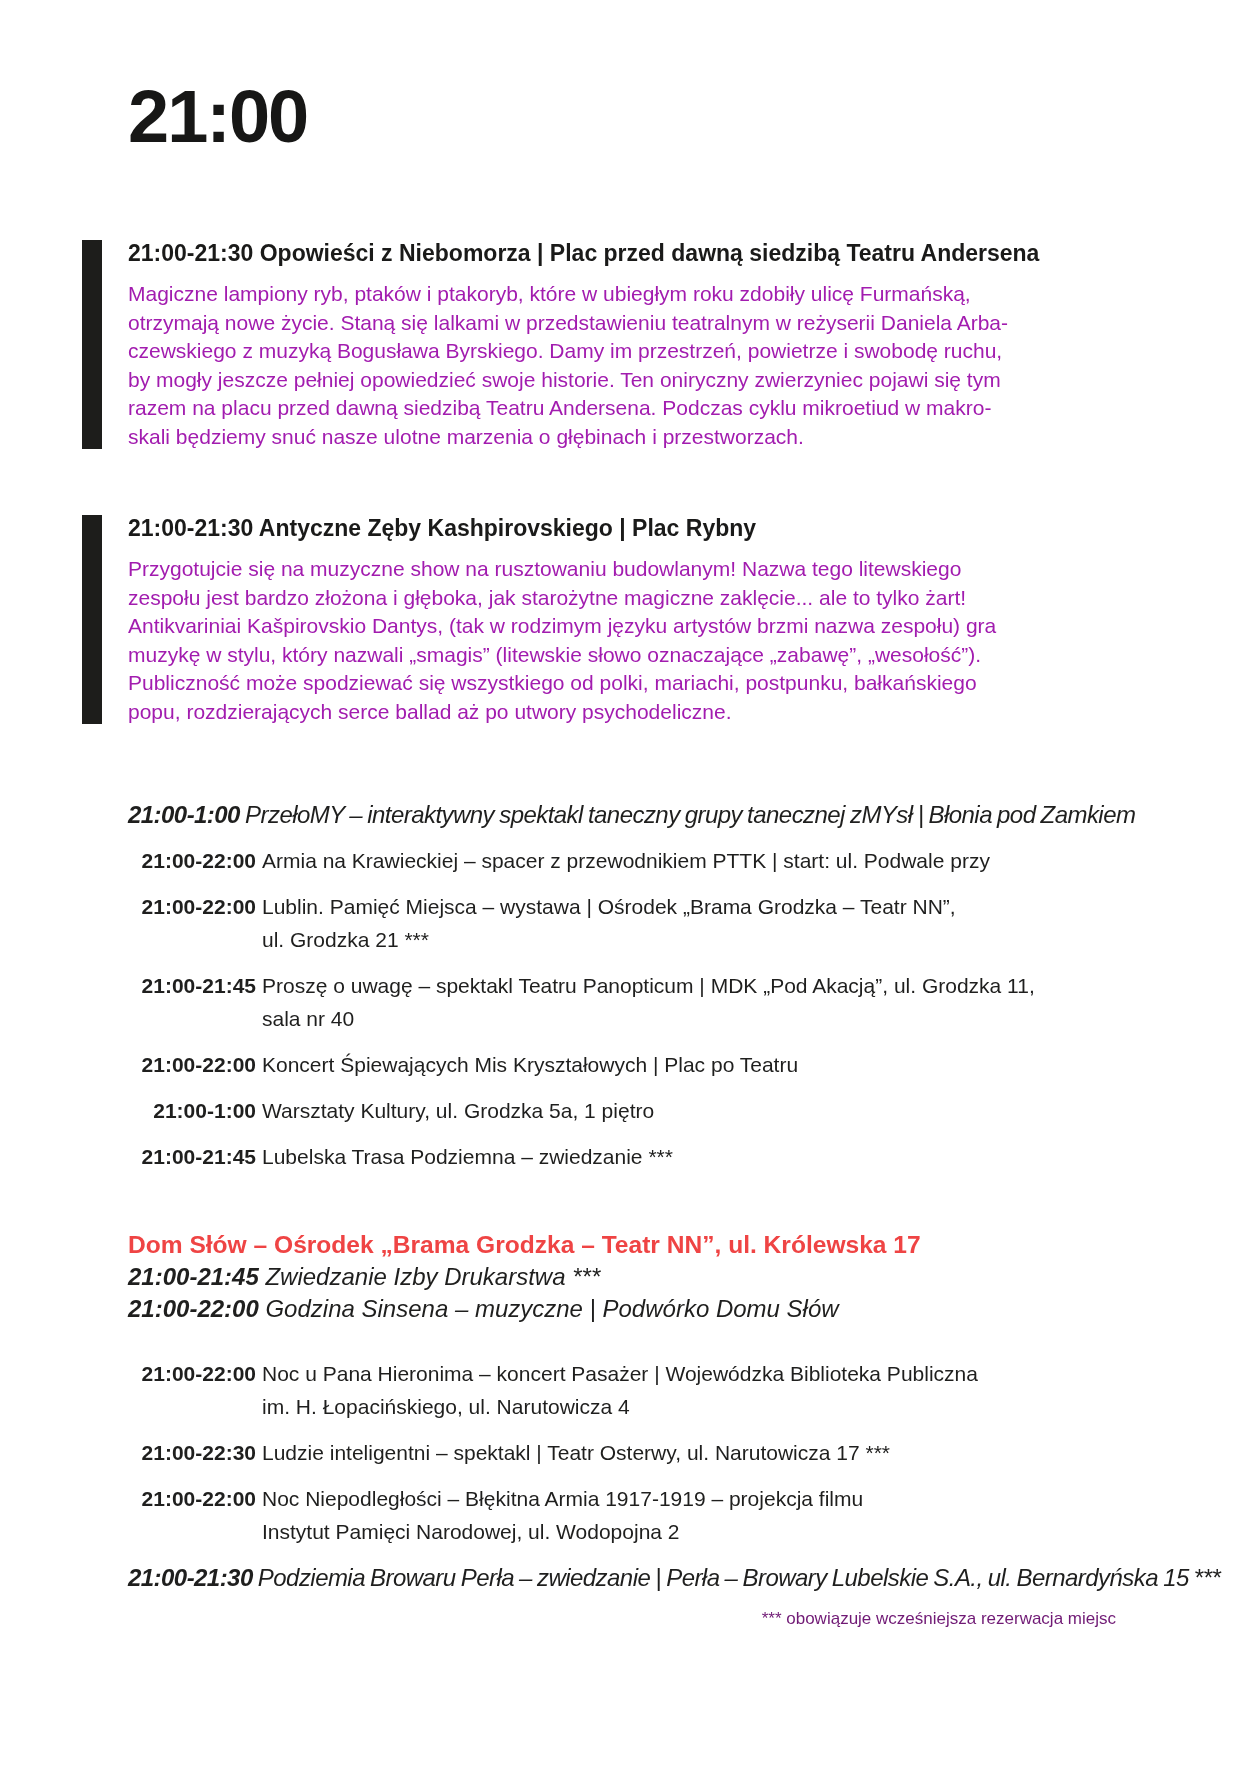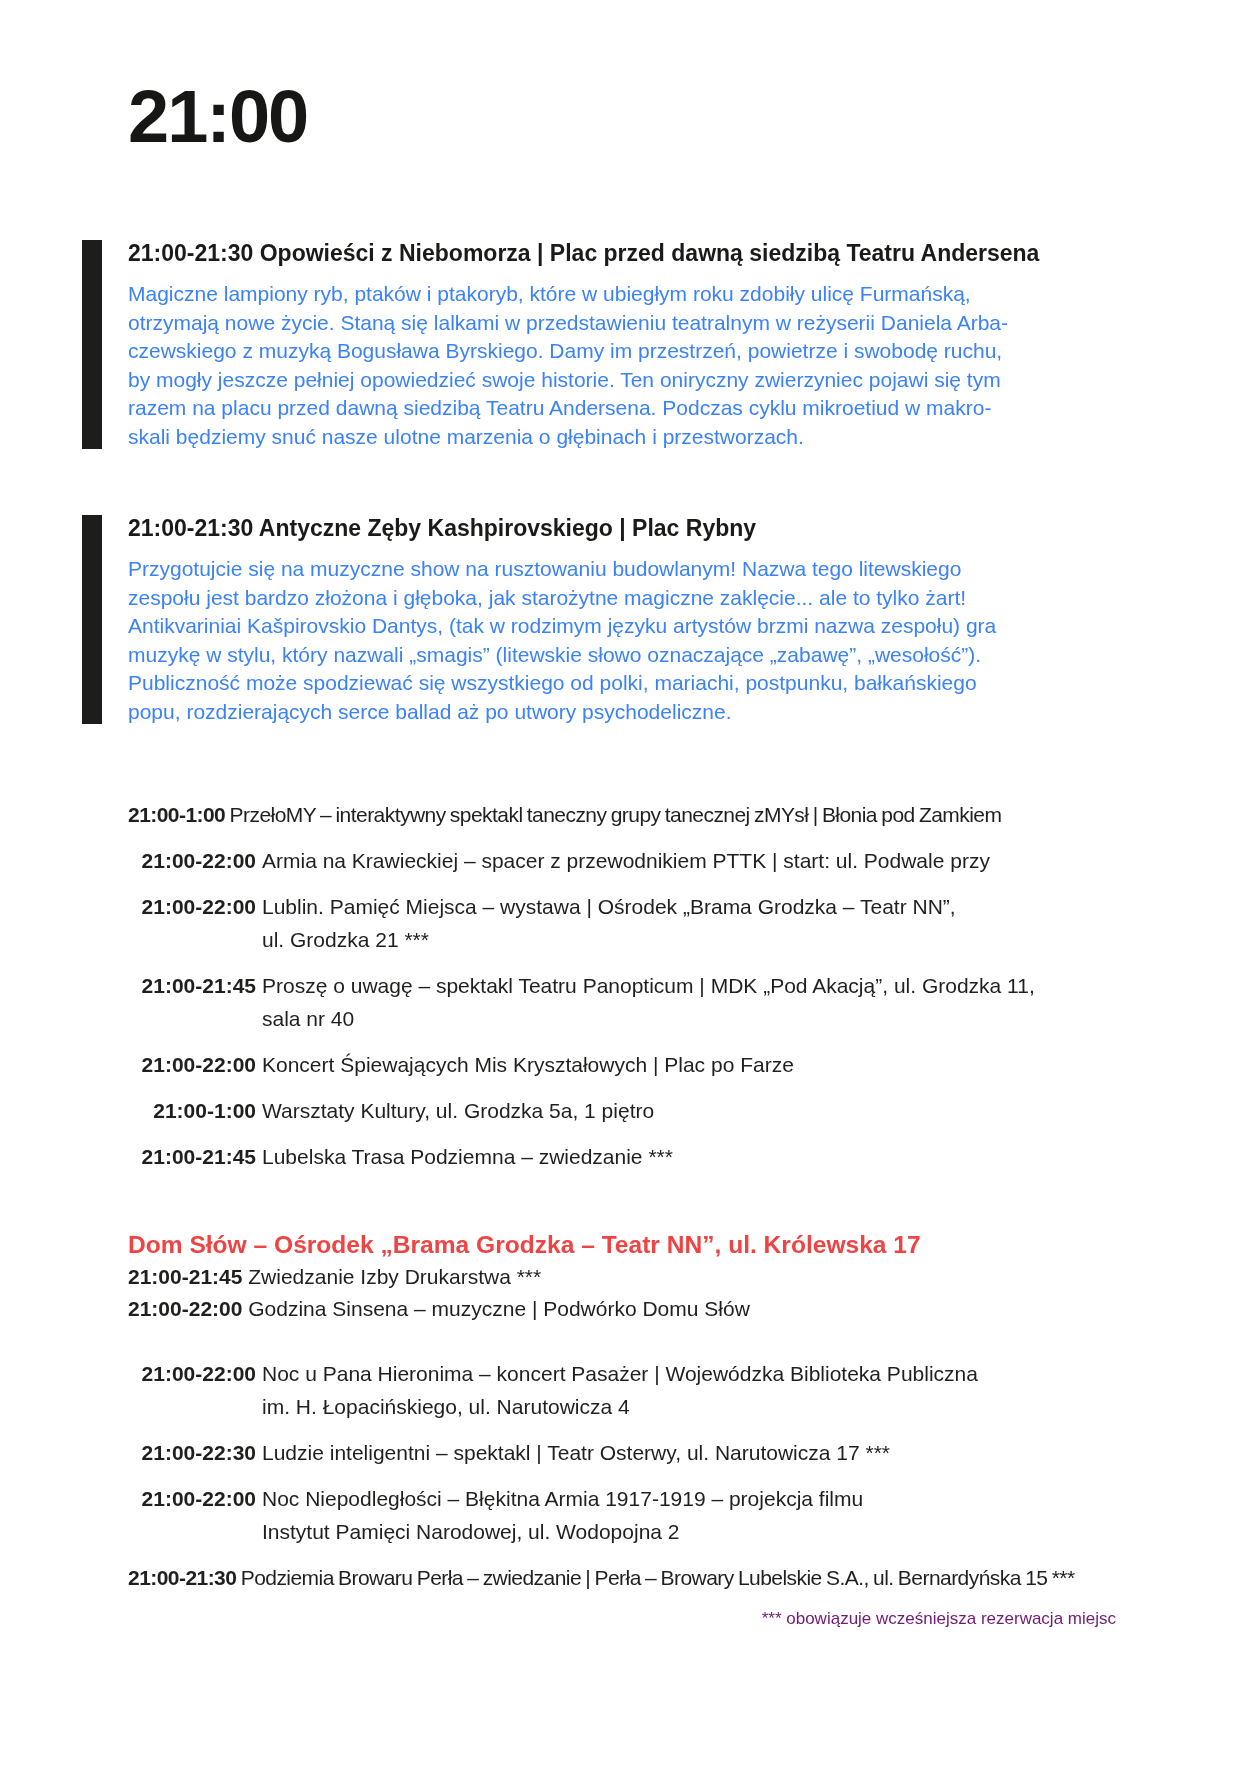--- a/index.html
+++ b/index.html
@@ -25,38 +25,39 @@
   .featured-2{margin-top:62px;}
   .accent-bar{
     position:absolute;left:-46px;top:2px;bottom:2px;width:20px;
     background:#1d1d1b;
   }
   .featured-heading{
     margin:0;font-size:23px;line-height:30px;font-weight:700;color:#1a1a19;
   }
   .para{
     margin:12px 0 0 0;
-    font-size:21px;line-height:28.5px;font-weight:400;color:#3b82f6;
+    font-size:21px;line-height:28.5px;font-weight:400;color:#a21caf;
     white-space:pre-line;
   }
   
   .event-list{margin-top:72px;}
   .event-row{
     display:grid;grid-template-columns:128px 1fr;column-gap:6px;
     font-size:21px;line-height:33px;color:#1f1f1e;
     margin-bottom:13px;
   }
   .event-row:last-child{margin-bottom:0;}
   .event-time{font-weight:700;text-align:right;white-space:nowrap;}
   .event-desc{font-weight:400;}
   .event-desc .line2{display:block;}
   .row-inline{
     margin:0 0 13px 0;
-    font-size:21px;line-height:33px;color:#1f1f1e;font-weight:400;
+    font-size:24px;line-height:33px;color:#1f1f1e;font-weight:400;
     white-space:nowrap;
+    font-style:italic;
   }
   .row-inline .event-time{text-align:left;}
   .condensed{letter-spacing:-0.55px;word-spacing:-1px;}
   
   .venue-group{margin-top:56px;font-size:21px;line-height:32px;}
   .venue-heading{margin:0;font-weight:700;color:#ef4444;}
   .venue-group .row-inline{margin:0;white-space:normal;line-height:32px;}
   .late-list{margin-top:32px;}
   .footnote{
     margin:8px 22px 0 0;
@@ -107,21 +108,21 @@
       <div class="event-desc"><span>Lublin. Pamięć Miejsca – wystawa | Ośrodek „Brama Grodzka – Teatr NN”,</span><span class="line2">ul. Grodzka 21 ***</span></div>
     </div>
 
     <div class="event-row">
       <div class="event-time">21:00-21:45</div>
       <div class="event-desc"><span>Proszę o uwagę – spektakl Teatru Panopticum | MDK „Pod Akacją”, ul. Grodzka 11,</span><span class="line2">sala nr 40</span></div>
     </div>
 
     <div class="event-row">
       <div class="event-time">21:00-22:00</div>
-      <div class="event-desc"><span>Koncert Śpiewających Mis Kryształowych | Plac po Farze</span></div>
+      <div class="event-desc"><span>Koncert Śpiewających Mis Kryształowych | Plac po Teatru</span></div>
     </div>
 
     <div class="event-row">
       <div class="event-time">21:00-1:00</div>
       <div class="event-desc"><span class="line2">Warsztaty Kultury, ul. Grodzka 5a, 1 piętro</span></div>
     </div>
 
     <div class="event-row">
       <div class="event-time">21:00-21:45</div>
       <div class="event-desc"><span>Lubelska Trasa Podziemna – zwiedzanie ***</span></div>

